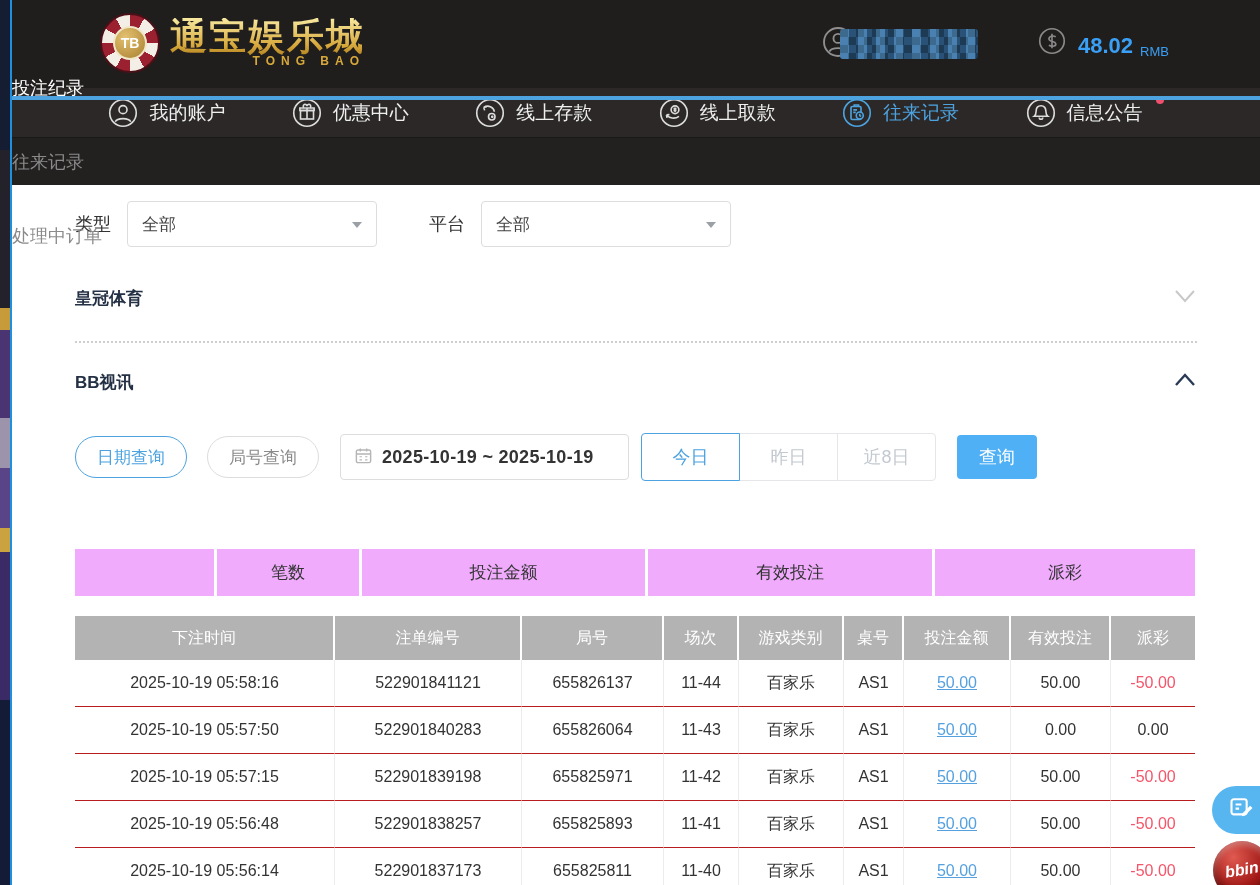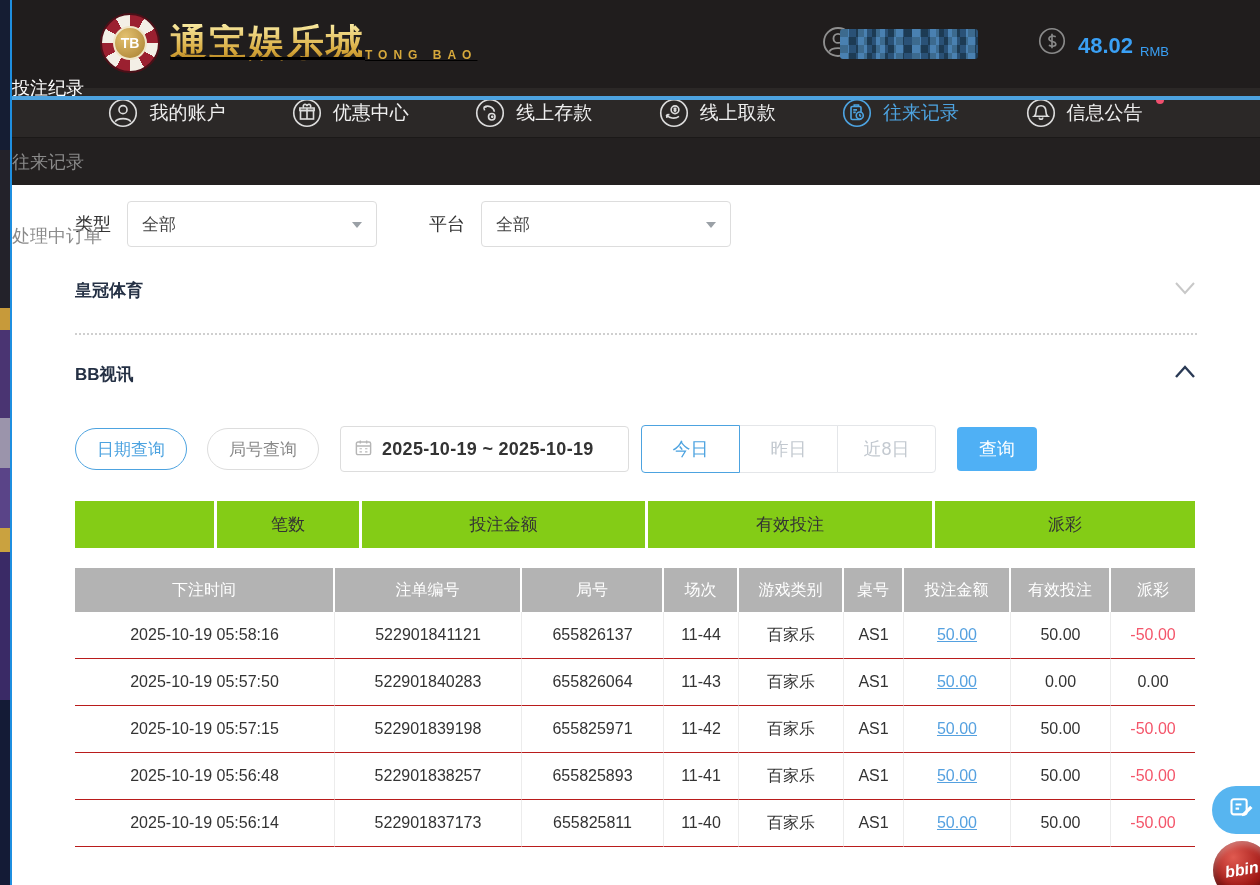--- a/index.html
+++ b/index.html
@@ -18,21 +18,21 @@
   .page { position:absolute; left:12px; top:0; width:1248px; height:885px; }
 
   
   .topbar { position:relative; height:88px; background:#201d1d; }
   .logo { position:absolute; left:88px; top:13px; display:flex; align-items:center; gap:10px; }
   .chip { width:60px; height:60px; border-radius:50%; border:2px solid #4a1018; position:relative;
     background:repeating-conic-gradient(#9b2030 0deg 30deg,#f3efe6 30deg 60deg); }
   .chip-core { position:absolute; left:50%; top:50%; transform:translate(-50%,-50%); width:34px; height:34px;
     border-radius:50%; background:radial-gradient(circle at 35% 30%,#e3c170,#a87f2f); border:2px solid #f0e6c8;
     display:flex; align-items:center; justify-content:center; color:#fff; font-size:14px; font-weight:bold; }
-  .logo-txt { display:flex; flex-direction:row;text-decoration:underline; }
+  .logo-txt { display:flex; flex-direction:column; }
   .logo-cn { font-size:37px; font-weight:900; letter-spacing:2px; line-height:1.05;
     font-family:"Liberation Serif","DejaVu Serif",serif;
     background:linear-gradient(180deg,#f8e9a0,#d7a93c 70%,#b07f20); -webkit-background-clip:text;
     background-clip:text; color:transparent; }
   .logo-en { font-size:12px; font-weight:bold; color:#d7a93c; letter-spacing:6px; align-self:flex-end; margin-top:-3px; }
   .user-area { position:absolute; left:810px; top:26px; display:flex; align-items:center; }
   .user-mosaic { width:138px; height:30px; margin-left:-14px; border-radius:3px;
     background-image:repeating-linear-gradient(90deg,rgba(90,150,200,.45) 0 9px,rgba(20,45,70,.45) 9px 18px),
       repeating-conic-gradient(#3c6f9e 0% 25%,#24465f 0% 50%);
     background-size:auto,16px 16px; }
@@ -58,21 +58,21 @@
   .content { padding:0 63px; }
   .filter-row { margin-top:16px; display:flex; align-items:center; }
   .filter-label { font-size:18px; color:#333; margin-right:16px; }
   .select-box { width:250px; height:46px; border:1px solid #ddd; border-radius:4px; display:flex;
     align-items:center; padding:0 14px; font-size:17px; color:#444; position:relative; background:#fff; cursor:pointer; }
   .select-caret { position:absolute; right:14px; top:20px; width:0; height:0;
     border-left:5px solid transparent; border-right:5px solid transparent; border-top:6px solid #9aa0a6; }
   .filter-group2 { margin-left:52px; display:flex; align-items:center; }
 
   .section-hd { display:flex; justify-content:space-between; align-items:center; height:30px; cursor:pointer; }
-  .section-hd.first { margin-top:28px; }
+  .section-hd.first { margin-top:36px; }
   .section-hd.second { margin-top:24px; }
   .section-title { font-size:17px; font-weight:bold; color:#243044; }
   .divider { border:none; border-top:2px dotted #cfcfcf; margin:28px 0 0 0; }
 
   .query-row { margin-top:36px; display:flex; align-items:center; }
   .btn-pill { height:42px; padding:0 21px; border-radius:21px; border:1px solid #ddd; background:#fff;
     font-size:17px; display:flex; align-items:center; cursor:pointer; color:#8a8a8a; }
   .btn-pill.blue { color:#4da3e0; border-color:#4da3e0; }
   .pill-gap { margin-left:20px; }
   .date-box { margin-left:21px; width:289px; height:46px; border:1px solid #ddd; border-radius:4px;
@@ -83,22 +83,22 @@
     display:flex; align-items:center; justify-content:center; font-size:18px; color:#c3c9d0; cursor:pointer; }
   .seg:first-child { border-radius:4px 0 0 4px; margin-left:0; }
   .seg:last-child { border-radius:0 4px 4px 0; }
   .seg.active { border-color:#4da3e0; color:#4da3e0; position:relative; z-index:1; }
   .btn-search { margin-left:21px; width:80px; height:44px; background:#4fb0f5; border:none; border-radius:4px;
     color:#fff; font-size:18px; display:flex; align-items:center; justify-content:center; cursor:pointer; }
 
   
   .summary { margin-top:28px; width:1120px; }
   .sum-row { display:grid; grid-template-columns:142px 145px 286px 287px 260px; }
-  .sum-hd-cell { background:#84cc16; height:47px; display:flex; align-items:center; justify-content:center;
-    font-size:17px; color:#333; border-right:3px solid #fff; }
+  .sum-hd-cell { background:#f0abfc; height:47px; display:flex; align-items:center; justify-content:center;
+    font-size:17px; color:#333; border-right:3px solid #fff;margin-top:40px; }
   .sum-hd-cell:last-child { border-right:none; }
   .sum-bd-cell { height:47px; display:flex; align-items:center; justify-content:center; font-size:17px;
     color:#222; border-right:1px solid #ececec; border-bottom:1px solid #ececec; font-weight:500; }
   .sum-bd-cell:last-child { border-right:none; }
 
   
   .dtable { margin-top:20px; width:1120px; }
   .dt-row { display:grid; grid-template-columns:260px 187px 142px 75px 105px 60px 107px 100px 84px; }
   .dt-hd-cell { background:#b3b3b3; color:#fff; font-size:16px; height:44px; display:flex; align-items:center;
     justify-content:center; border-right:2px solid #fff; }

